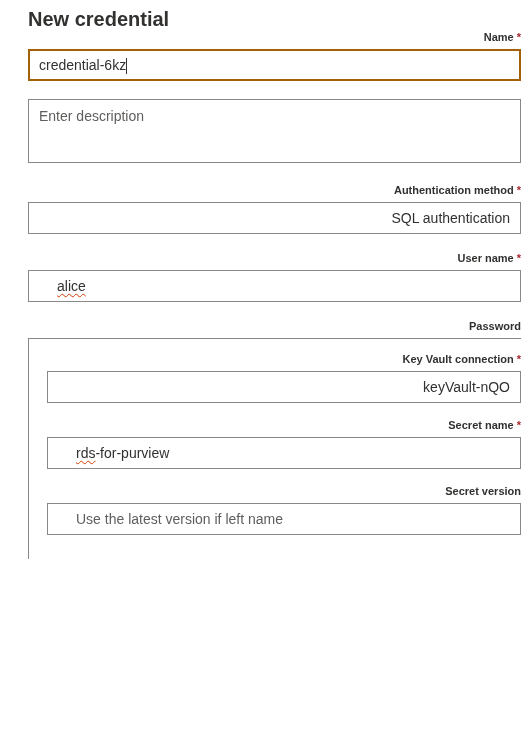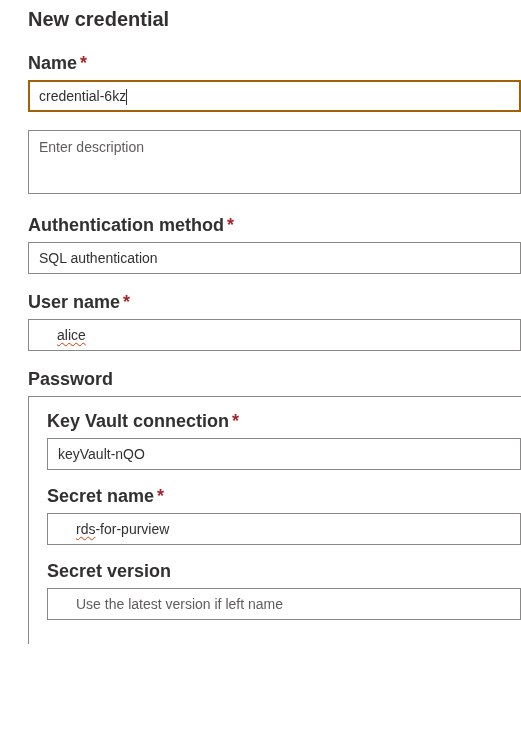--- a/index.html
+++ b/index.html
@@ -8,31 +8,31 @@
       font-size: 14px;
       color: #323130;
       padding: 8px 0 24px 28px;
       width: 521px;
       background: #fff;
     }
     .panel-title {
       font-size: 20px;
       font-weight: 600;
       color: #323130;
-      margin-bottom: 22px;
     }
     .field {
       margin-bottom: 18px;
     }
     .field-label {
       display: block;
-      font-size: 18px;
+      font-size: 11px;
       font-weight: 600;
       color: #323130;
       margin-bottom: 6px;
+      text-align: right;
     }
     .required-star {
       color: #a4262c;
       margin-left: 3px;
     }
     .textarea-input {
       width: 100%;
       height: 64px;
       border: 1px solid #8a8886;
       padding: 8px 10px;
@@ -42,20 +42,21 @@
       outline: none;
       resize: none;
       background: #fff;
     }
     .textarea-input::placeholder {
       color: #605e5c;
     }
     .select-wrap {
       position: relative;
       width: 100%;
+      text-align: right;
     }
     .select-input {
       width: 100%;
       height: 32px;
       border: 1px solid #8a8886;
       padding: 0 10px;
       font-family: inherit;
       font-size: 14px;
       color: #323130;
       line-height: 30px;

